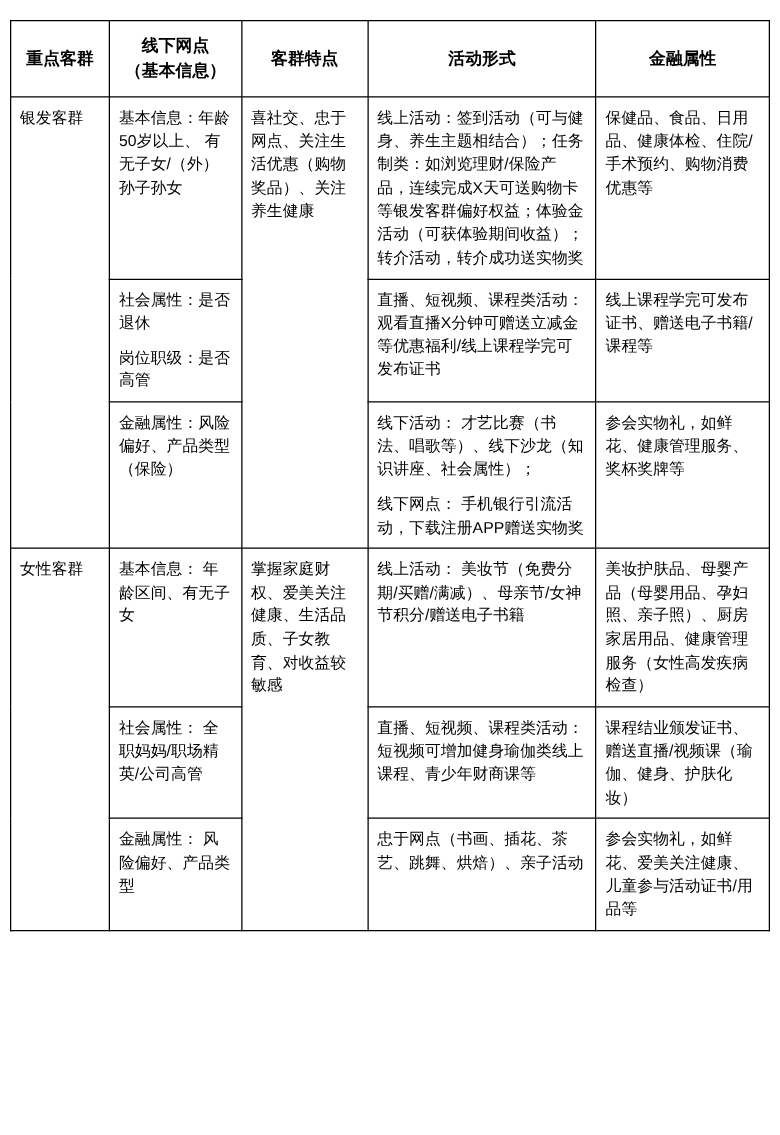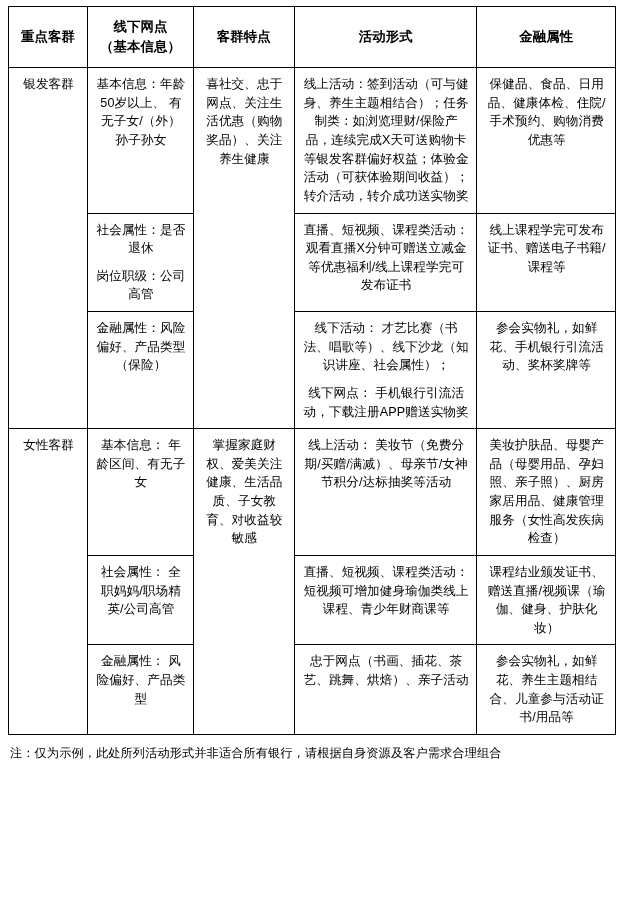--- a/index.html
+++ b/index.html
@@ -18,29 +18,30 @@
     box-sizing: border-box;
     width: 624px;
     height: 908px;
     padding: 6px 8px 0 8px;
   }
   table.matrix {
     border-collapse: collapse;
     table-layout: fixed;
     width: 608px;
     border: 1.6px solid #000;
+    margin-top: 10px;
   }
   table.matrix td, table.matrix th {
     border: 1px solid #000;
     vertical-align: top;
     padding: 7px 6px 7px 7px;
     font-size: 12.6px;
     line-height: 1.48;
     font-weight: normal;
-    text-align: center;
+    text-align: left;
     letter-spacing: 0.1px;
   }
   table.matrix thead th {
     text-align: center;
     vertical-align: middle;
     font-weight: bold;
     font-size: 13.4px;
     padding: 10px 4px;
     line-height: 1.5;
   }
@@ -108,51 +109,50 @@
         <td class="group-cell" rowspan="3">银发客群</td>
         <td>基本信息：年龄50岁以上、 有无子女/（外）孙子孙女</td>
         <td rowspan="3">喜社交、忠于网点、关注生活优惠（购物奖品）、关注养生健康</td>
         <td>线上活动：签到活动（可与健身、养生主题相结合）；任务制类：如浏览理财/保险产品，连续完成X天可送购物卡等银发客群偏好权益；体验金活动（可获体验期间收益）；转介活动，转介成功送实物奖</td>
         <td>保健品、食品、日用品、健康体检、住院/手术预约、购物消费优惠等</td>
       </tr>
       <tr>
         <td>
           <span class="cell-line">社会属性：是否退休</span>
           <span class="cell-gap"></span>
-          <span class="cell-line">岗位职级：公司高管</span>
+          <span class="cell-line">岗位职级：是否高管</span>
         </td>
         <td>直播、短视频、课程类活动：观看直播X分钟可赠送立减金等优惠福利/线上课程学完可发布证书</td>
         <td>线上课程学完可发布证书、赠送电子书籍/课程等</td>
       </tr>
       <tr>
         <td>金融属性：风险偏好、产品类型（保险）</td>
         <td>
           <span class="cell-line">线下活动： 才艺比赛（书法、唱歌等）、线下沙龙（知识讲座、社会属性）；</span>
           <span class="cell-gap"></span>
           <span class="cell-line">线下网点： 手机银行引流活动，下载注册APP赠送实物奖</span>
         </td>
-        <td>参会实物礼，如鲜花、手机银行引流活动、奖杯奖牌等</td>
+        <td>参会实物礼，如鲜花、健康管理服务、奖杯奖牌等</td>
       </tr>
 
       <tr class="thick-top">
         <td class="group-cell" rowspan="3">女性客群</td>
         <td>基本信息： 年龄区间、有无子女</td>
         <td rowspan="3">掌握家庭财权、爱美关注健康、生活品质、子女教育、对收益较敏感</td>
-        <td>线上活动： 美妆节（免费分期/买赠/满减）、母亲节/女神节积分/达标抽奖等活动</td>
+        <td>线上活动： 美妆节（免费分期/买赠/满减）、母亲节/女神节积分/赠送电子书籍</td>
         <td>美妆护肤品、母婴产品（母婴用品、孕妇照、亲子照）、厨房家居用品、健康管理服务（女性高发疾病检查）</td>
       </tr>
       <tr>
         <td>社会属性： 全职妈妈/职场精英/公司高管</td>
         <td>直播、短视频、课程类活动： 短视频可增加健身瑜伽类线上课程、青少年财商课等</td>
         <td>课程结业颁发证书、赠送直播/视频课（瑜伽、健身、护肤化妆）</td>
       </tr>
       <tr>
         <td>金融属性： 风险偏好、产品类型</td>
         <td>忠于网点（书画、插花、茶艺、跳舞、烘焙）、亲子活动</td>
-        <td>参会实物礼，如鲜花、养生主题相结合、儿童参与活动证书/用品等</td>
+        <td>参会实物礼，如鲜花、爱美关注健康、儿童参与活动证书/用品等</td>
       </tr>
 
     </tbody>
   </table>
 
-  <div class="note">注：仅为示例，此处所列活动形式并非适合所有银行，请根据自身资源及客户需求合理组合</div>
 
 </div>
 
 </body></html>

